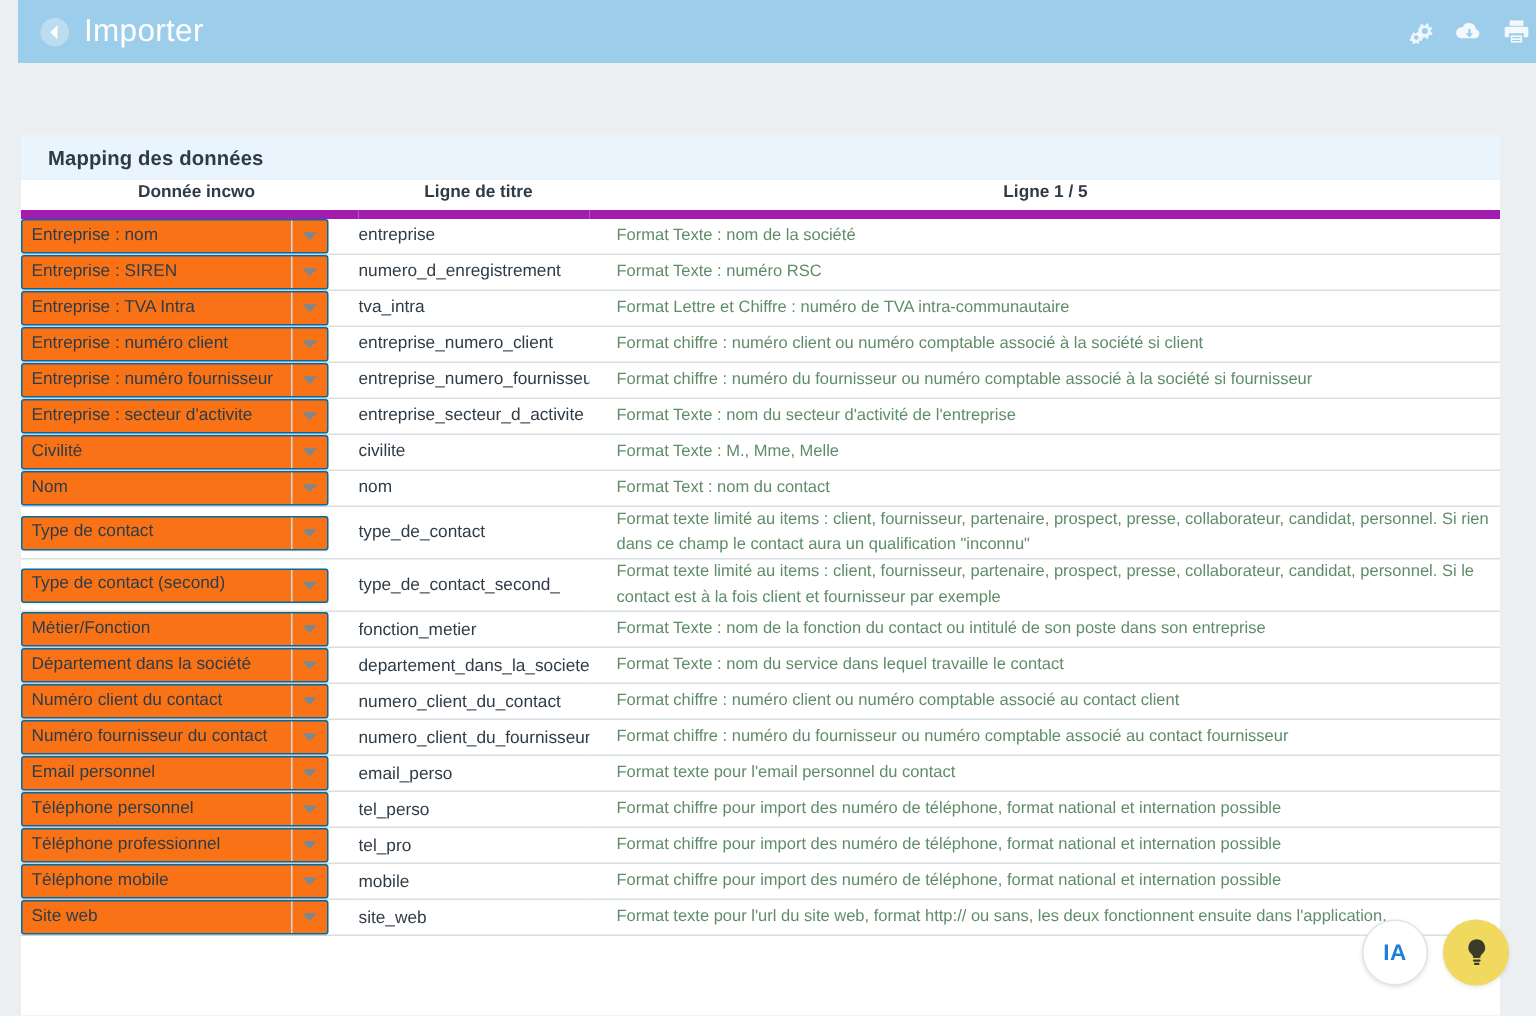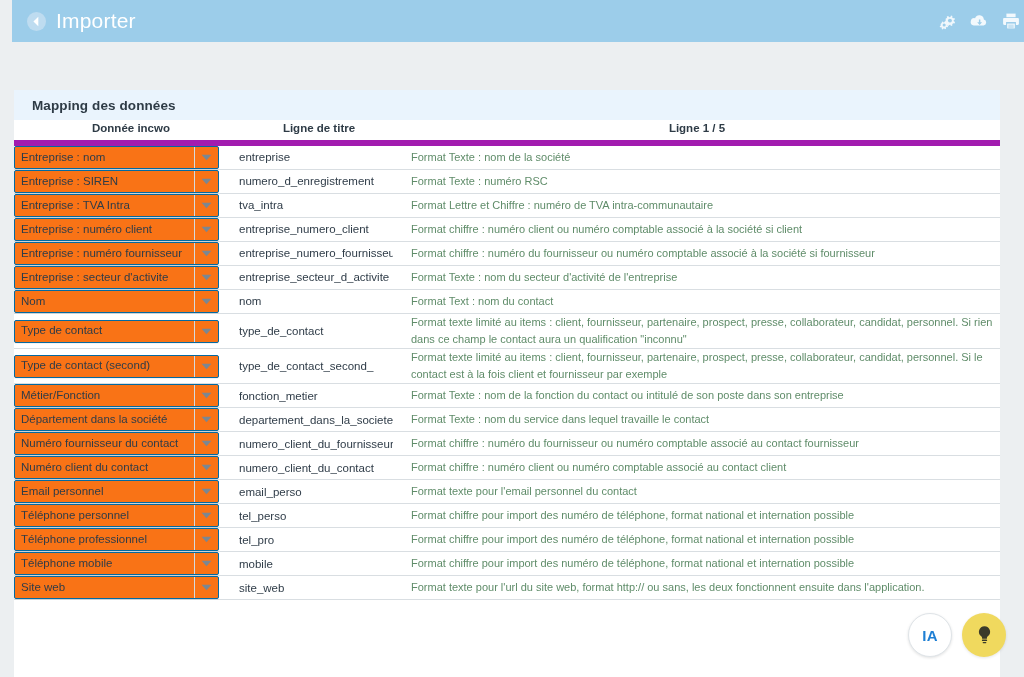--- a/index.html
+++ b/index.html
@@ -389,20 +389,38 @@
               <td class="cell-title">
                 <div class="title-text">entreprise_secteur_d_activite</div>
               </td>
               <td class="cell-desc">
                 <div class="desc-text">Format Texte : nom du secteur d'activité de l'entreprise</div>
               </td>
             </tr>
             <tr>
               <td class="cell-select">
                 <div class="sel">
+                  <div class="sel-label">Civilité</div>
+                  <div class="sel-arrowbox">
+                    <svg width="11" height="7" viewBox="0 0 11 7" aria-hidden="true">
+                      <path d="M0.6 0.8 H10.4 L5.5 6.2 Z" fill="#7b8792"></path>
+                    </svg>
+                  </div>
+                </div>
+              </td>
+              <td class="cell-title">
+                <div class="title-text">civilite</div>
+              </td>
+              <td class="cell-desc">
+                <div class="desc-text">Format Texte : M., Mme, Melle</div>
+              </td>
+            </tr>
+            <tr>
+              <td class="cell-select">
+                <div class="sel">
                   <div class="sel-label">Nom</div>
                   <div class="sel-arrowbox">
                     <svg width="11" height="7" viewBox="0 0 11 7" aria-hidden="true">
                       <path d="M0.6 0.8 H10.4 L5.5 6.2 Z" fill="#7b8792"></path>
                     </svg>
                   </div>
                 </div>
               </td>
               <td class="cell-title">
                 <div class="title-text">nom</div>
@@ -479,51 +497,51 @@
               <td class="cell-title">
                 <div class="title-text">departement_dans_la_societe</div>
               </td>
               <td class="cell-desc">
                 <div class="desc-text">Format Texte : nom du service dans lequel travaille le contact</div>
               </td>
             </tr>
             <tr>
               <td class="cell-select">
                 <div class="sel">
+                  <div class="sel-label">Numéro client du contact</div>
+                  <div class="sel-arrowbox">
+                    <svg width="11" height="7" viewBox="0 0 11 7" aria-hidden="true">
+                      <path d="M0.6 0.8 H10.4 L5.5 6.2 Z" fill="#7b8792"></path>
+                    </svg>
+                  </div>
+                </div>
+              </td>
+              <td class="cell-title">
+                <div class="title-text">numero_client_du_contact</div>
+              </td>
+              <td class="cell-desc">
+                <div class="desc-text">Format chiffre : numéro client ou numéro comptable associé au contact client</div>
+              </td>
+            </tr>
+            <tr>
+              <td class="cell-select">
+                <div class="sel">
                   <div class="sel-label">Numéro fournisseur du contact</div>
                   <div class="sel-arrowbox">
                     <svg width="11" height="7" viewBox="0 0 11 7" aria-hidden="true">
                       <path d="M0.6 0.8 H10.4 L5.5 6.2 Z" fill="#7b8792"></path>
                     </svg>
                   </div>
                 </div>
               </td>
               <td class="cell-title">
                 <div class="title-text">numero_client_du_fournisseur</div>
               </td>
               <td class="cell-desc">
                 <div class="desc-text">Format chiffre : numéro du fournisseur ou numéro comptable associé au contact fournisseur</div>
-              </td>
-            </tr>
-            <tr>
-              <td class="cell-select">
-                <div class="sel">
-                  <div class="sel-label">Numéro client du contact</div>
-                  <div class="sel-arrowbox">
-                    <svg width="11" height="7" viewBox="0 0 11 7" aria-hidden="true">
-                      <path d="M0.6 0.8 H10.4 L5.5 6.2 Z" fill="#7b8792"></path>
-                    </svg>
-                  </div>
-                </div>
-              </td>
-              <td class="cell-title">
-                <div class="title-text">numero_client_du_contact</div>
-              </td>
-              <td class="cell-desc">
-                <div class="desc-text">Format chiffre : numéro client ou numéro comptable associé au contact client</div>
               </td>
             </tr>
             <tr>
               <td class="cell-select">
                 <div class="sel">
                   <div class="sel-label">Email personnel</div>
                   <div class="sel-arrowbox">
                     <svg width="11" height="7" viewBox="0 0 11 7" aria-hidden="true">
                       <path d="M0.6 0.8 H10.4 L5.5 6.2 Z" fill="#7b8792"></path>
                     </svg>

